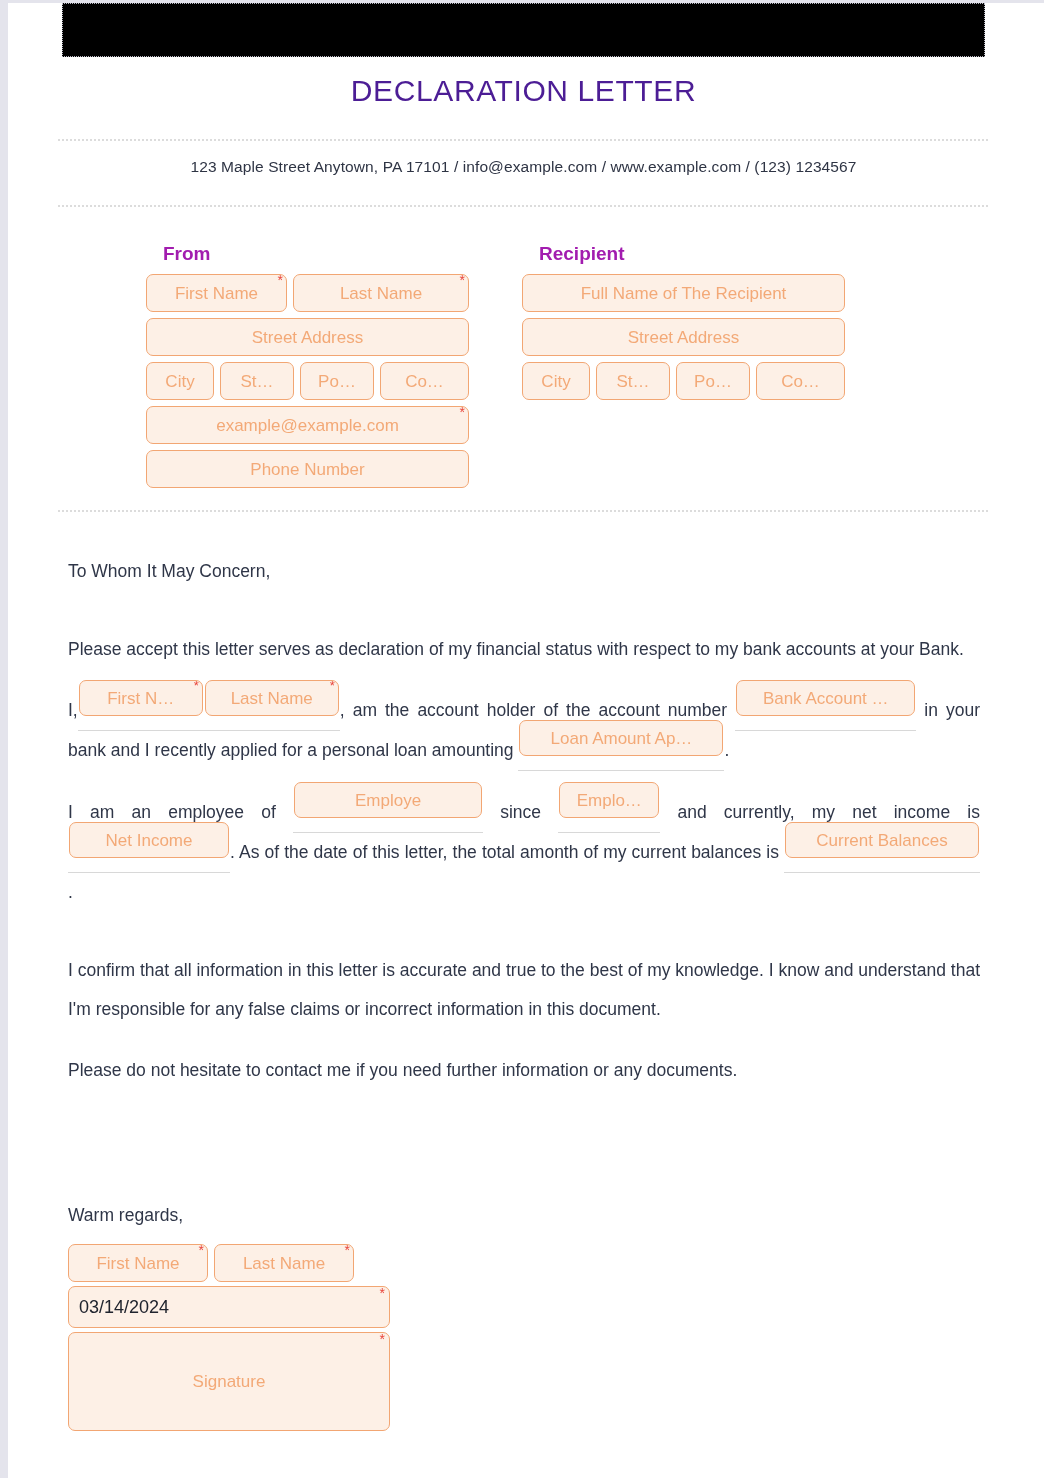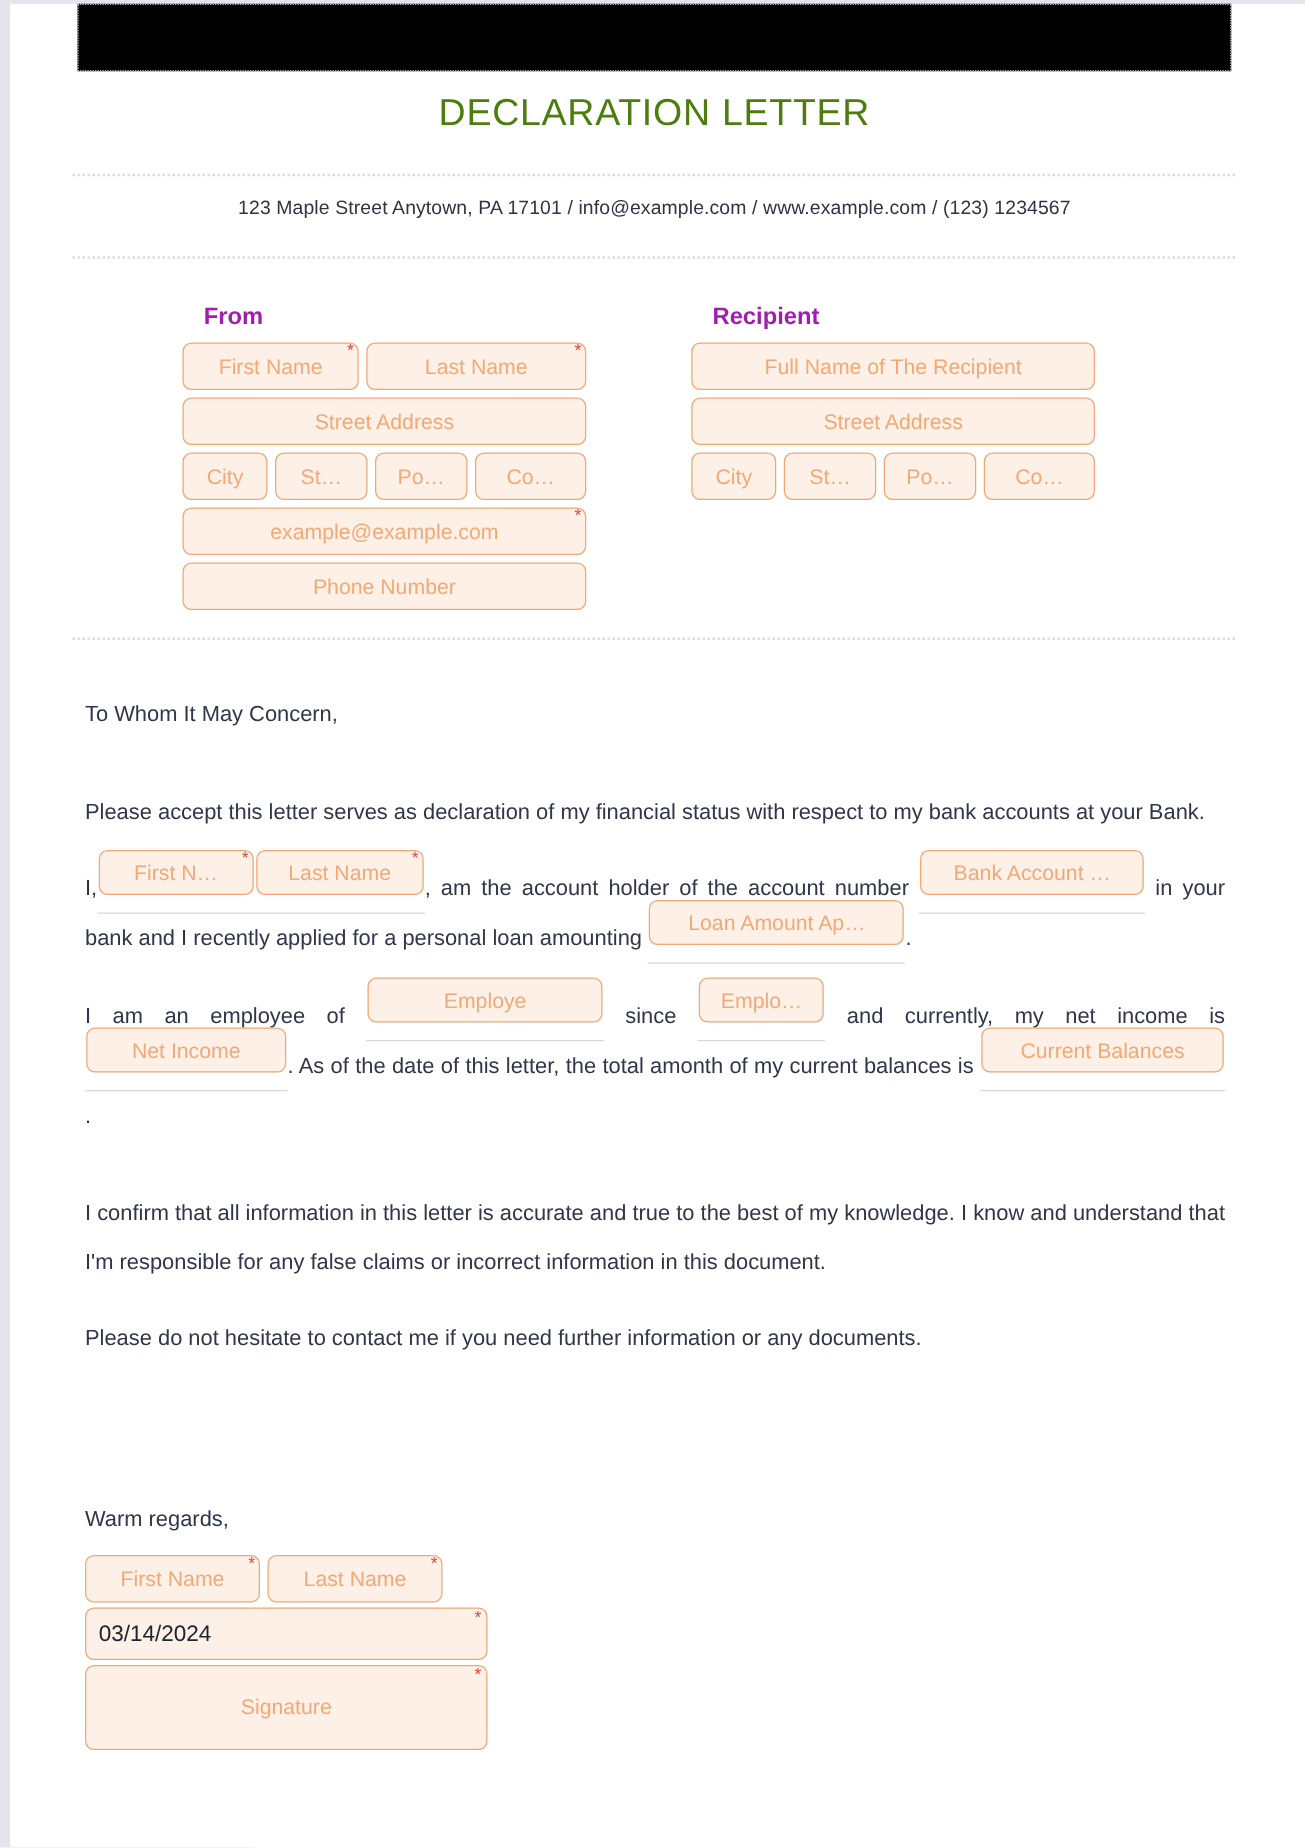--- a/index.html
+++ b/index.html
@@ -44,21 +44,21 @@
 
   
   .doc-title {
     position: absolute;
     left: 62px;
     top: 74px;
     width: 923px;
     text-align: center;
     font-size: 30px;
     letter-spacing: 0.6px;
-    color: #4d7c0f;
+    color: #4c1d95;
     font-weight: 400;
   }
 
   .hr-dotted {
     position: absolute;
     left: 58px;
     width: 930px;
     height: 0;
     border-top: 2px dotted #dcdcdc;
   }
@@ -76,21 +76,21 @@
     color: #2e3444;
     letter-spacing: 0.1px;
   }
 
   
   .addr-col {
     position: absolute;
     top: 243px;
   }
   .addr-from { left: 146px; width: 323px; }
-  .addr-to   { left: 553px; width: 323px; }
+  .addr-to   { left: 522px; width: 323px; }
 
   .col-head {
     font-size: 19px;
     color: #a21caf;
     margin: 0 0 9px 17px;
     font-weight: 700;
   }
 
   .row {
     display: flex;
@@ -221,21 +221,21 @@
     position: absolute;
     top: 0px;
     right: 4px;
     color: #e8453c;
     font-size: 14px;
     line-height: 12px;
   }
   .sig-fld {
     position: relative;
     width: 322px;
-    height: 68px;
+    height: 99px;
     background: #fdf0e6;
     border: 1.6px solid #f2a673;
     border-radius: 7px;
     color: #f3a977;
     font-size: 17px;
     display: flex;
     align-items: center;
     justify-content: center;
   }
   .sig-fld::after {

